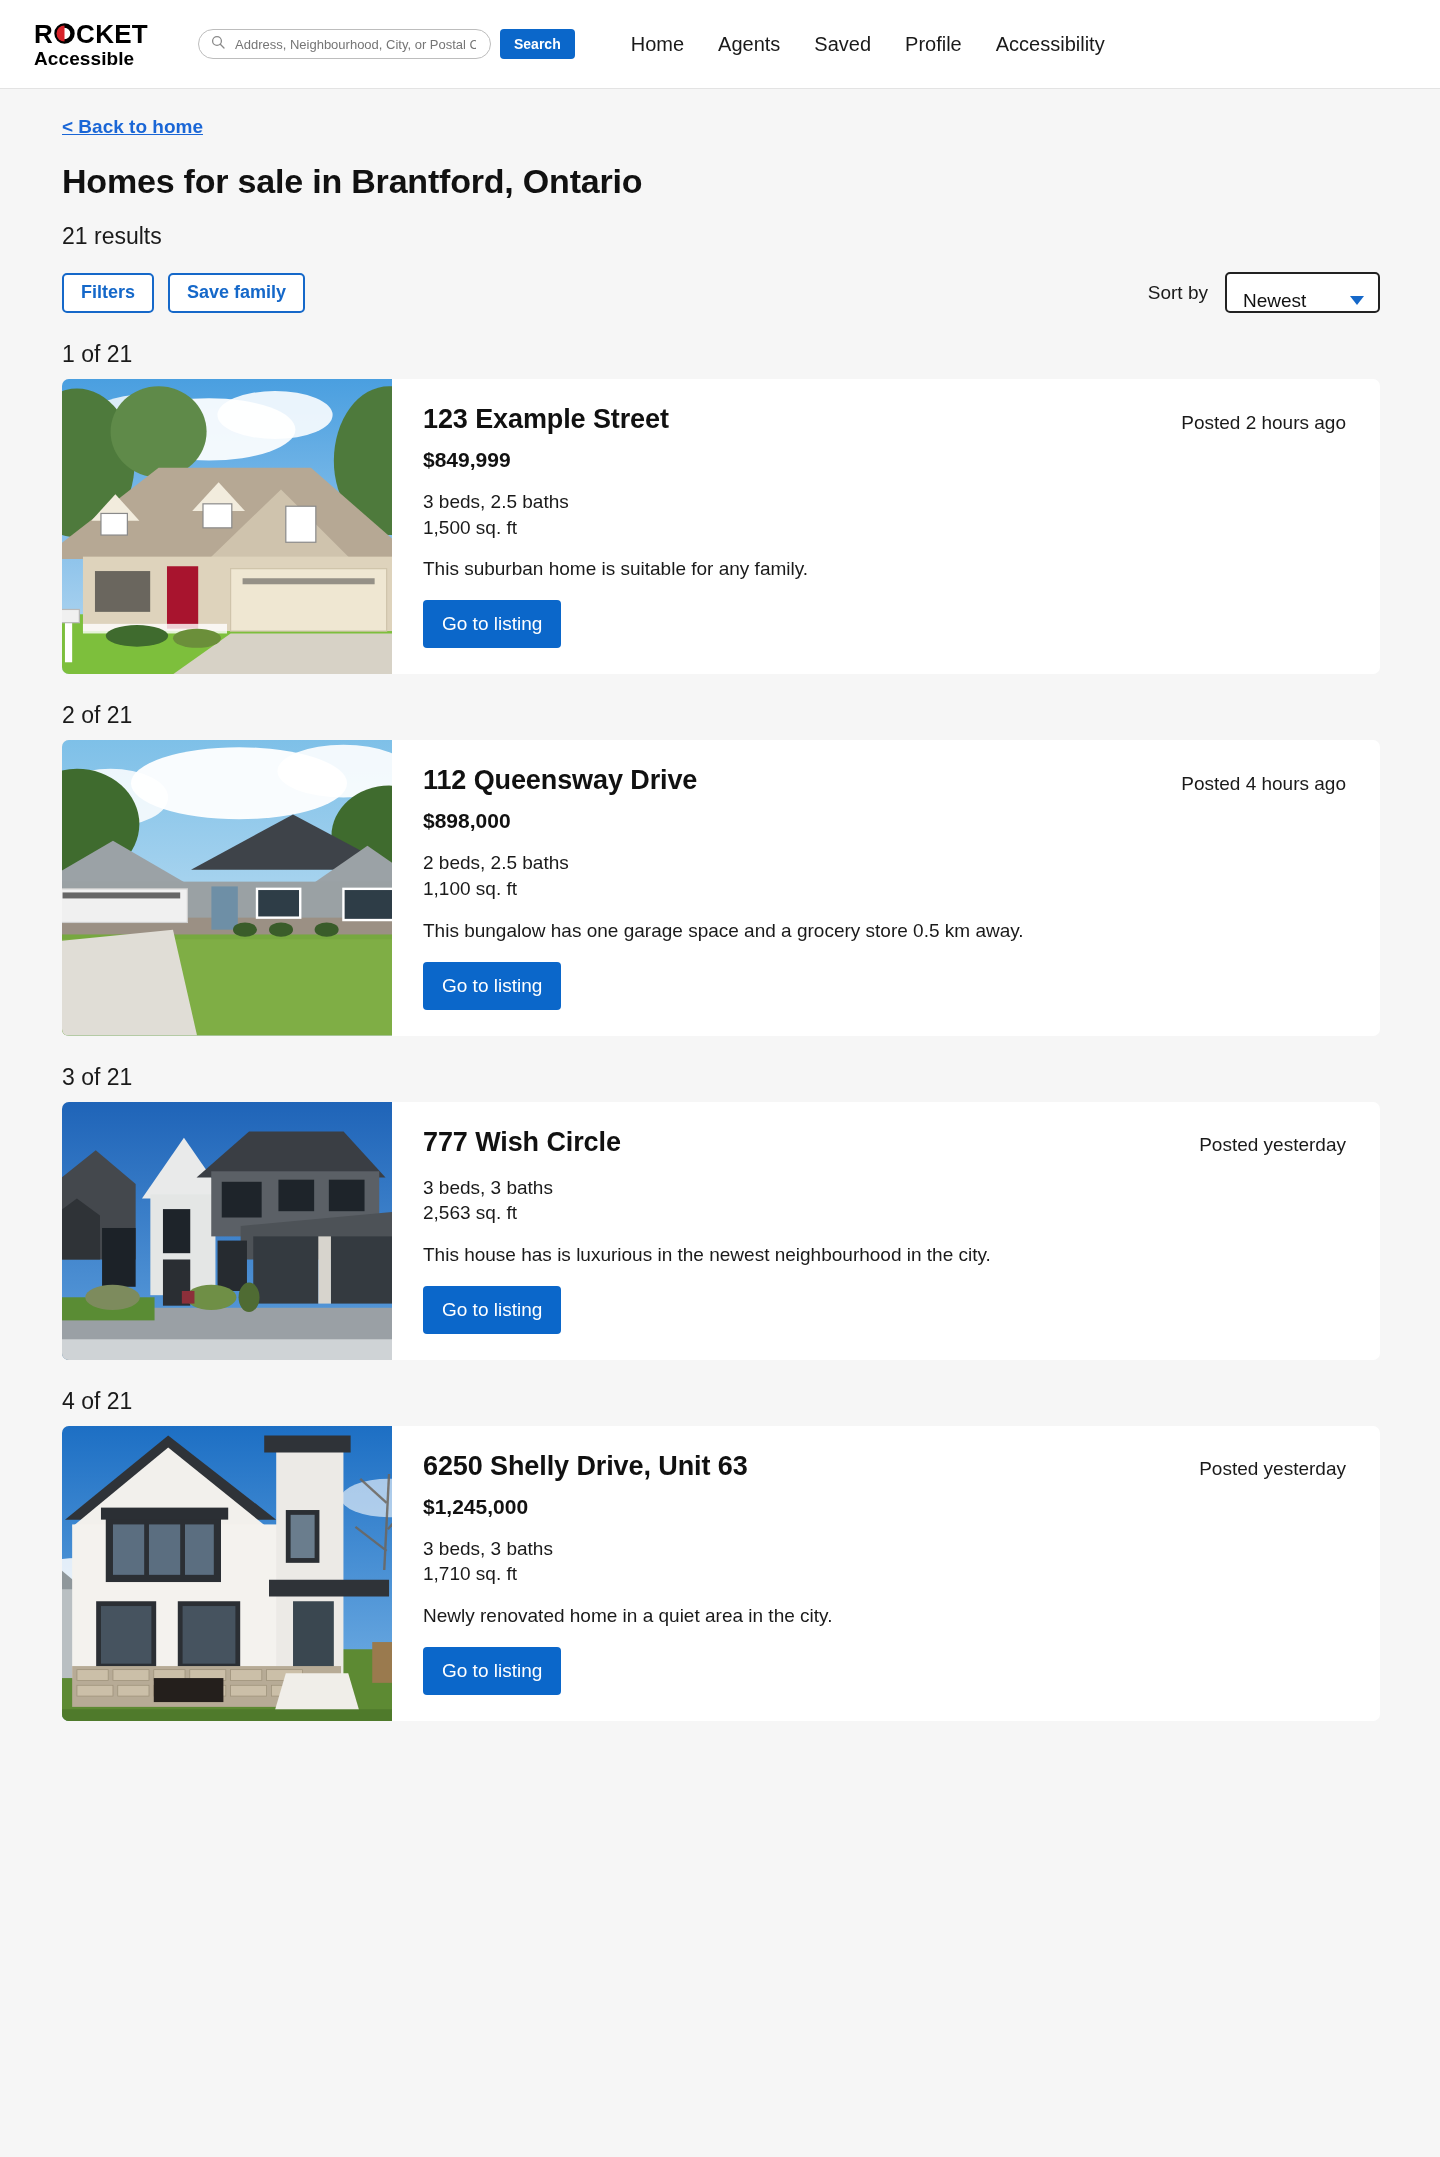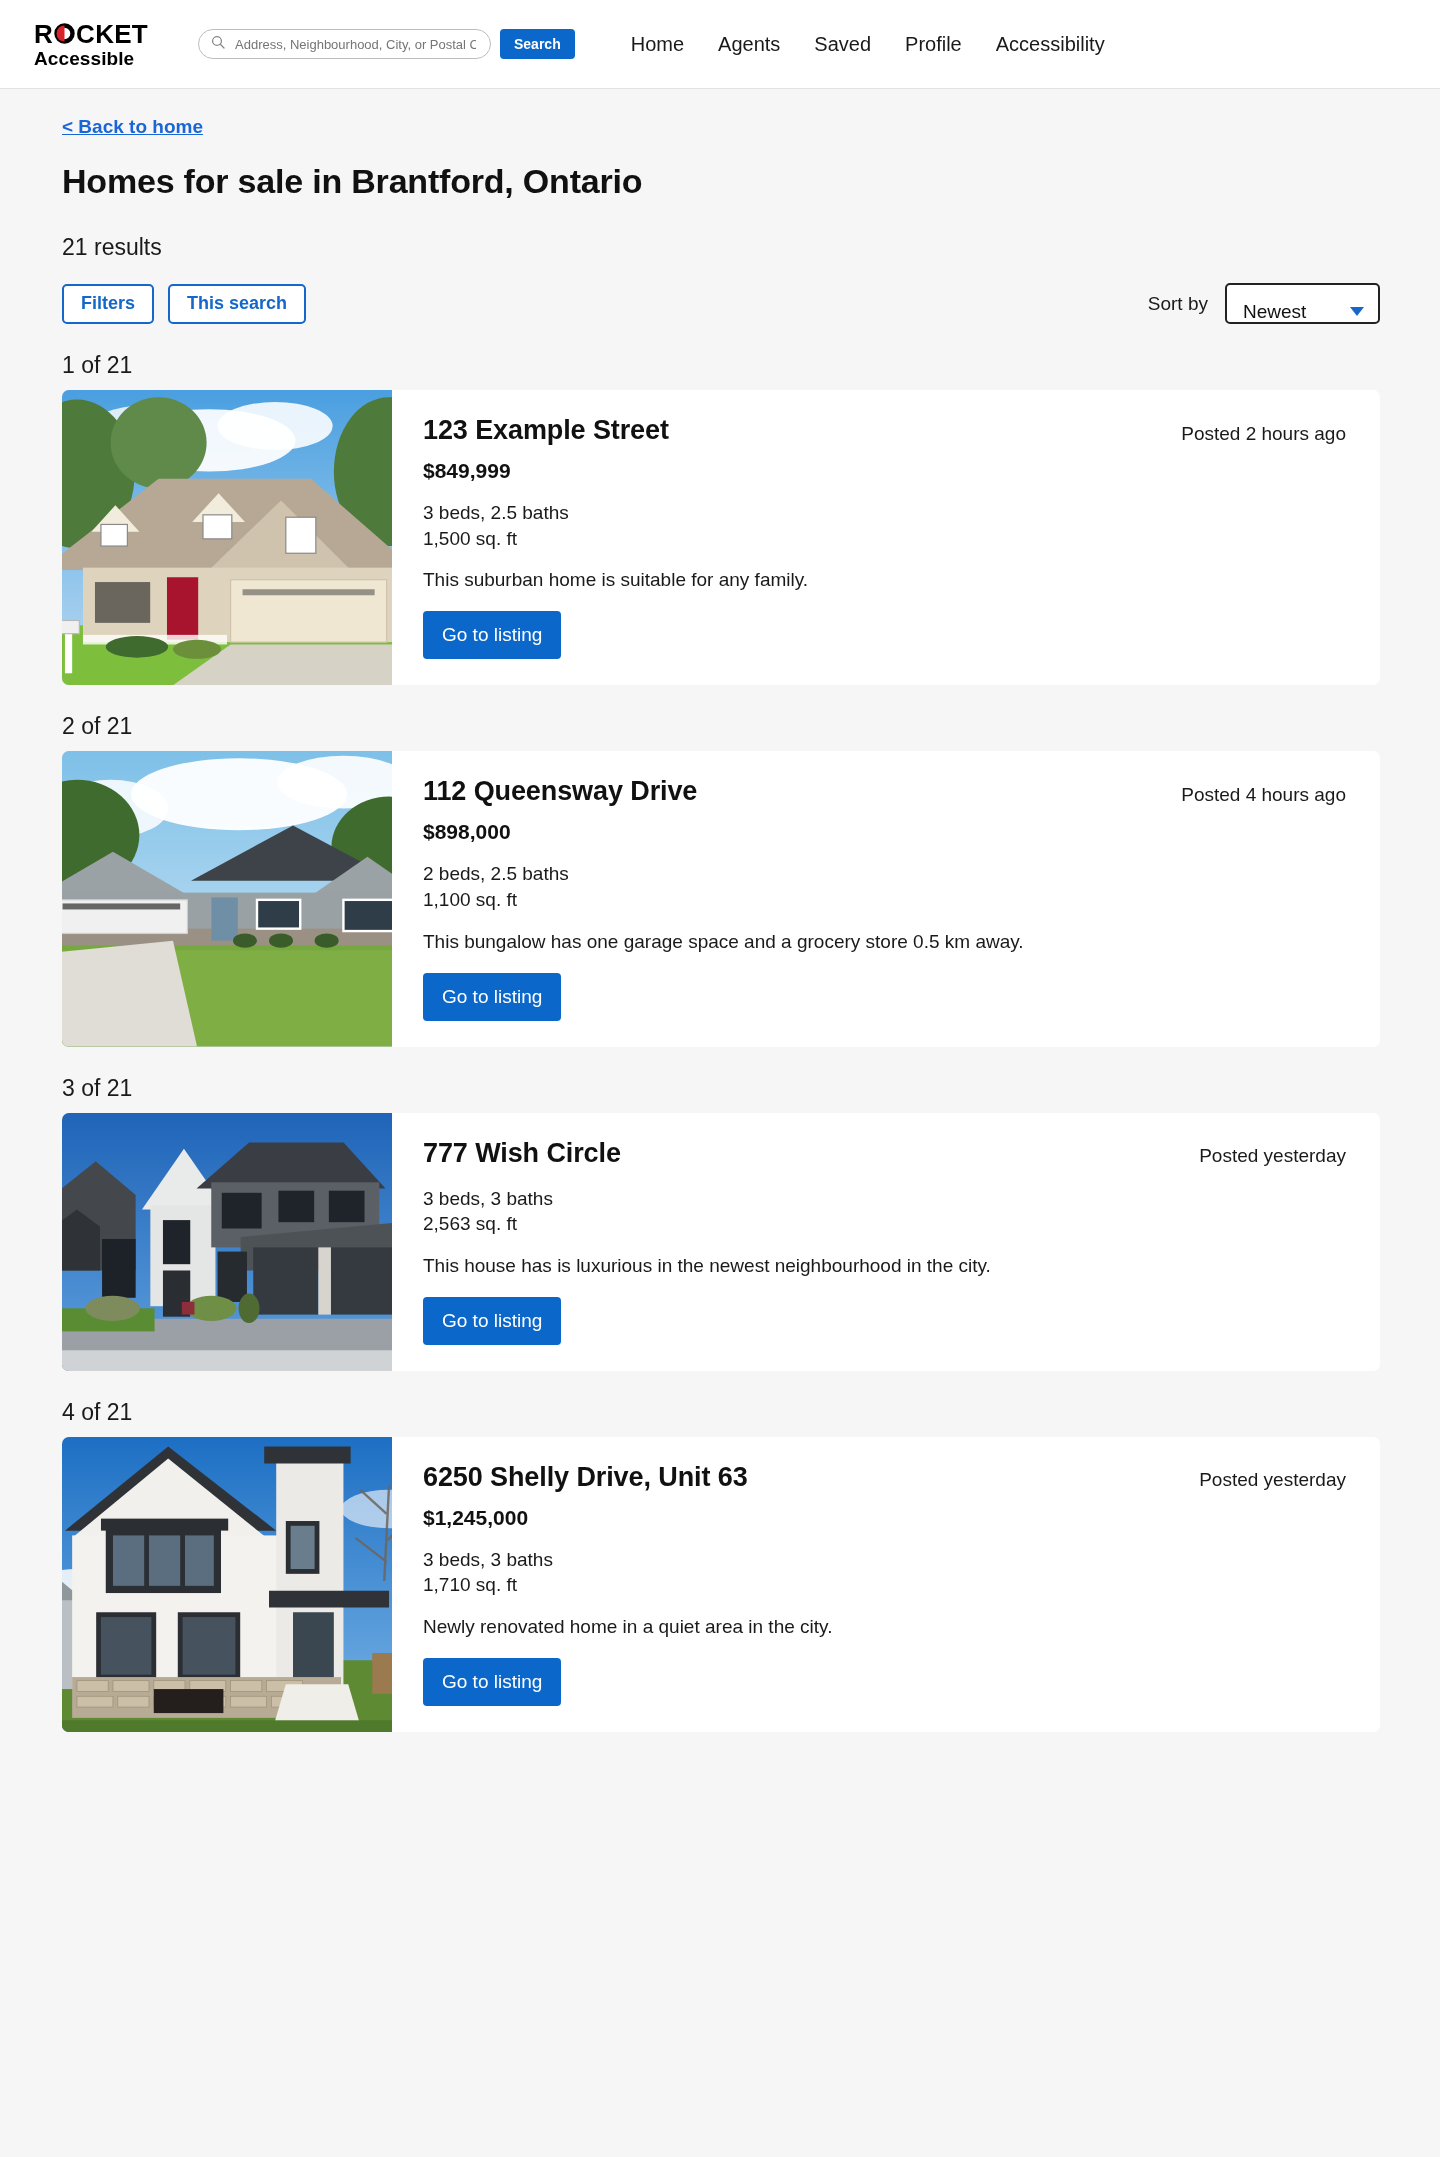--- a/index.html
+++ b/index.html
@@ -117,21 +117,21 @@
     font-weight: 600;
   }
   .page-title {
     margin: 24px 0 0 0;
     font-size: 34px;
     font-weight: 800;
     letter-spacing: -0.2px;
     color: #111;
   }
   .results-count {
-    margin-top: 33px;
+    margin-top: 22px;
     font-size: 23px;
     color: #1a1a1a;
   }
 
   .controls-row {
     margin-top: 22px;
     display: flex;
     align-items: center;
   }
   .pill-btn {
@@ -297,21 +297,21 @@
 <div class="page">
 
   <a class="back-link" href="#">&lt; Back to home</a>
 
   <h1 class="page-title">Homes for sale in Brantford, Ontario</h1>
 
   <div class="results-count">21 results</div>
 
   <div class="controls-row">
     <button class="pill-btn">Filters</button>
-    <button class="pill-btn">This search</button>
+    <button class="pill-btn">Save family</button>
 
     <div class="sort-group">
       <span class="sort-label">Sort by</span>
       <div class="sort-select">
         <span class="sort-value">Newest</span>
         <span class="caret"></span>
       </div>
     </div>
   </div>
 

